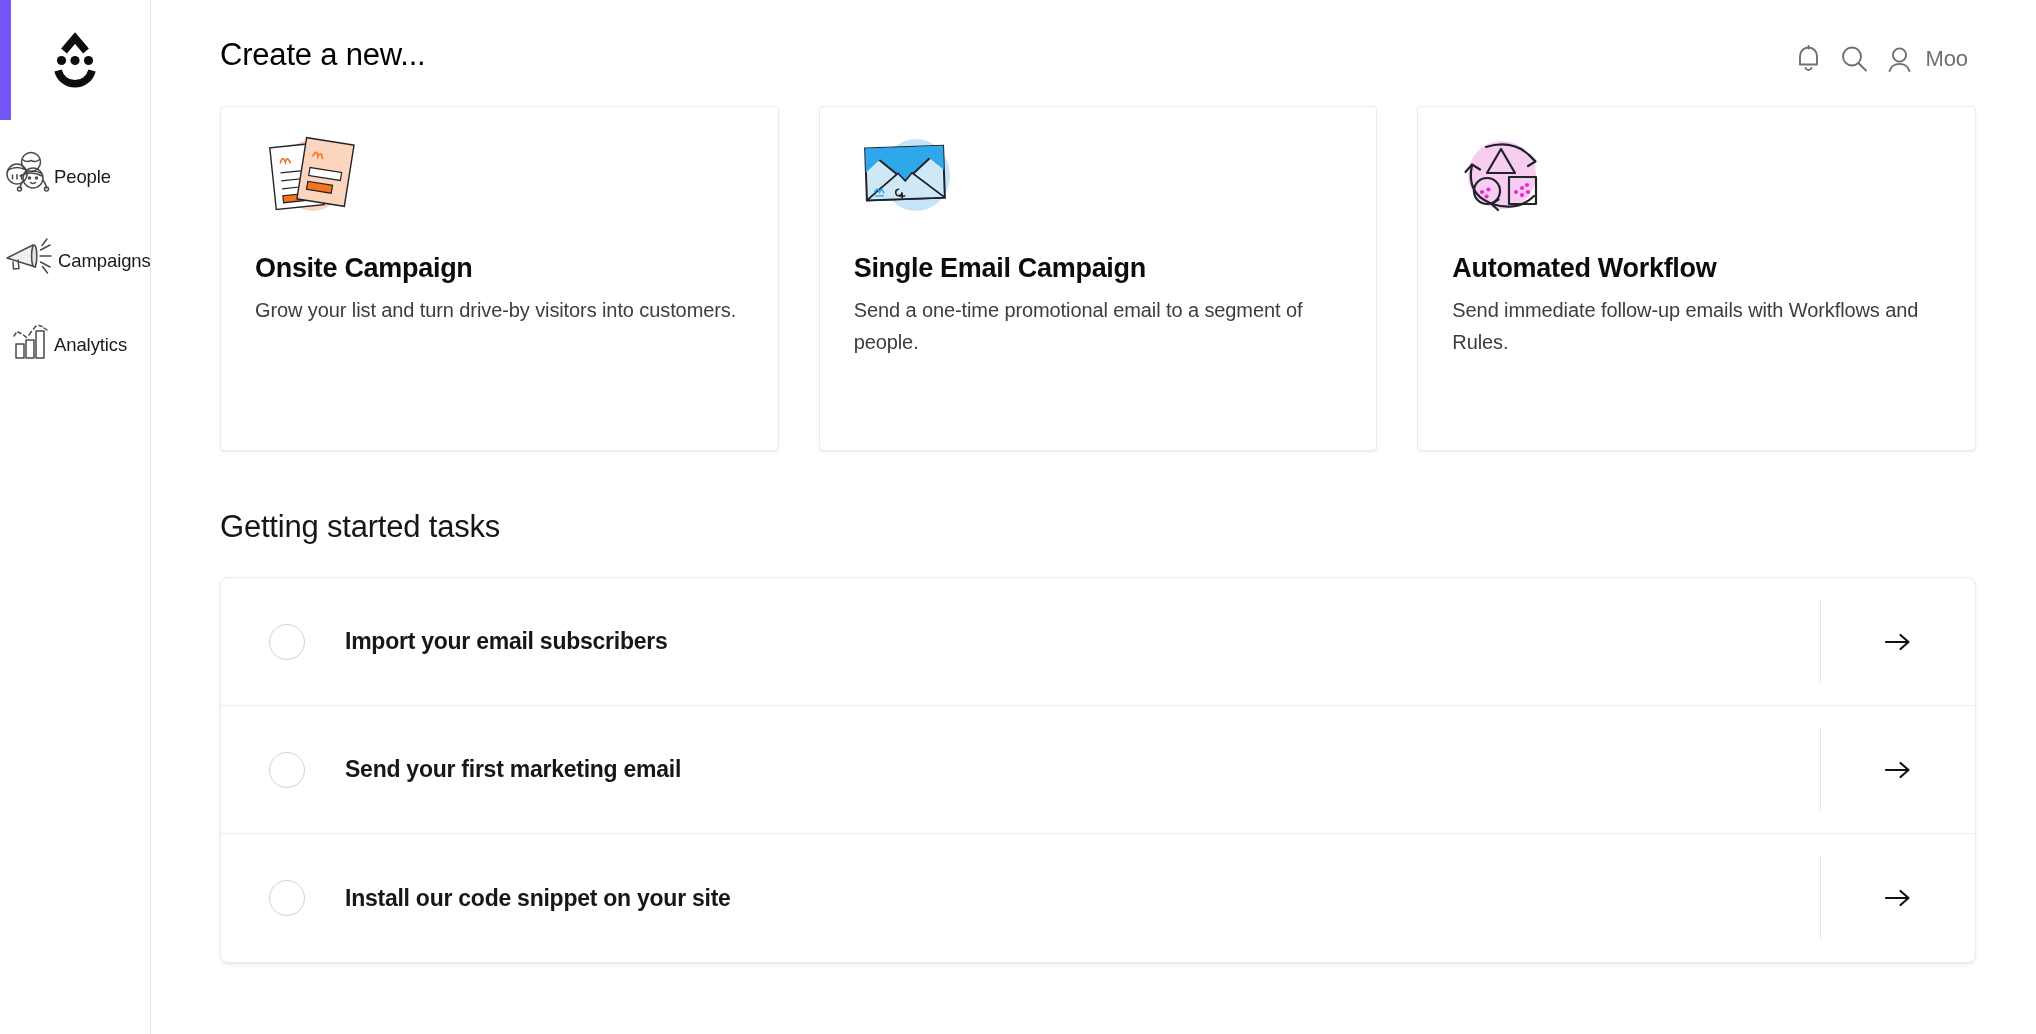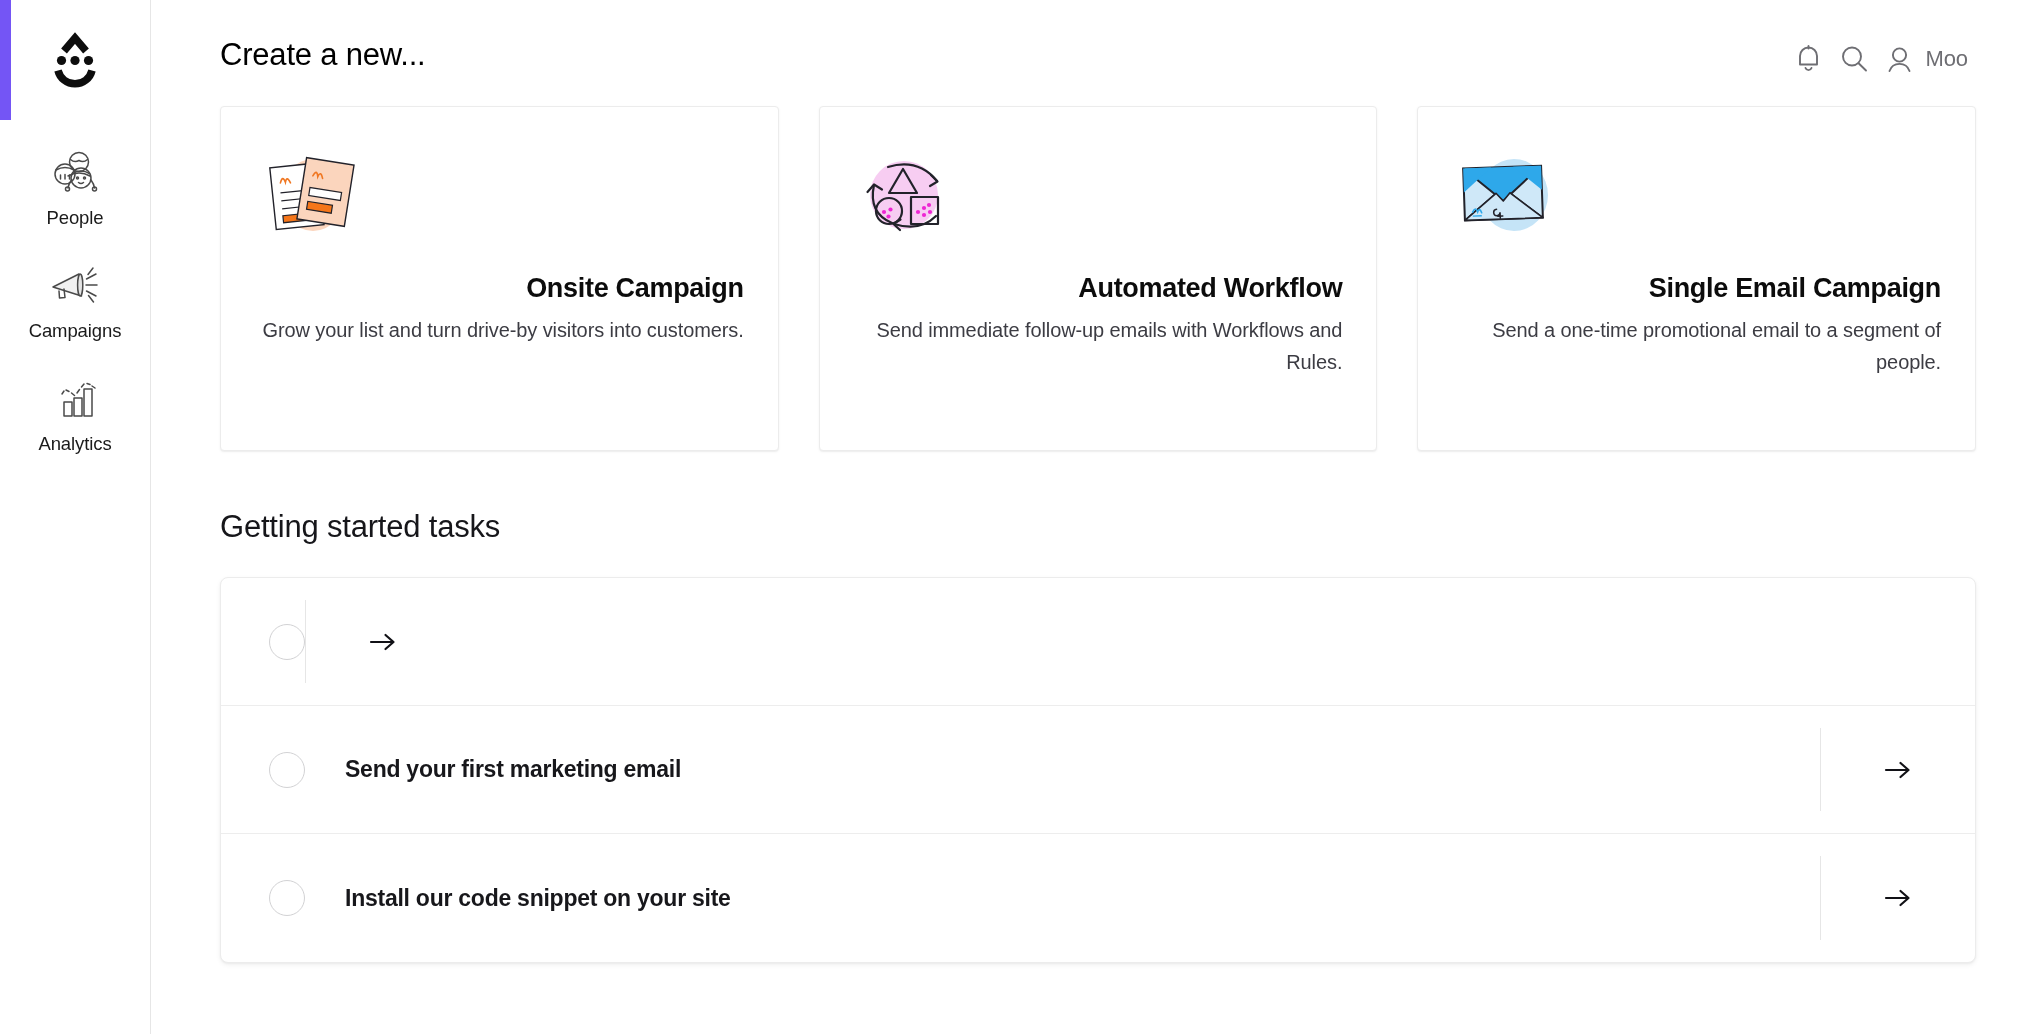--- a/index.html
+++ b/index.html
@@ -47,21 +47,21 @@
     width: 100%;
     display: flex;
     align-items: center;
     justify-content: center;
   }
   .logo-wrap svg { display: block; }
 
   .nav-item {
     width: 100%;
     display: flex;
-    flex-direction: column;
+    flex-direction: row;
     align-items: center;
     text-decoration: none;
     padding-top: 26px;
     padding-bottom: 4px;
     cursor: pointer;
   }
   .nav-icon {
     height: 54px;
     display: flex;
     align-items: center;
@@ -135,23 +135,22 @@
     margin-left: -152px;
   }
 
   .create-card {
     flex: 1;
     min-height: 345px;
     background: #ffffff;
     border: 1px solid #ececec;
     border-radius: 4px;
     box-shadow: 0 1px 3px rgba(0,0,0,0.05), 0 1px 1px rgba(0,0,0,0.03);
-    padding: 36px 34px 40px 34px;
-    cursor: pointer;
-    text-align: right;
+    padding: 16px 34px 40px 34px;
+    cursor: pointer;
   }
 
   .card-illu {
     height: 104px;
     display: flex;
     align-items: center;
   }
   .card-illu svg { display: block; }
 
   .card-title {
@@ -371,78 +370,79 @@
             </g>
           </svg>
         </div>
         <div class="card-title">Onsite Campaign</div>
         <div class="card-desc">Grow your list and turn drive-by visitors into customers.</div>
       </div>
 
       <div class="create-card">
         <div class="card-illu">
           <svg width="118" height="100" viewBox="0 0 118 100">
-            <ellipse cx="50" cy="50" rx="34" ry="34" fill="#f7cdf2"></ellipse>
-            <g fill="none" stroke="#22222a" stroke-width="2.2" stroke-linecap="round" stroke-linejoin="round">
-              <path d="M34 22 q30 -9 49 14"></path>
-              <path d="M77 30 l6.5 6.5 l-7.5 4.5"></path>
-              <path d="M20 40 q-6 28 18 38"></path>
-              <path d="M13.5 47 l6.5 -7.5 l8 5"></path>
-              <path d="M40 79 q26 8 42 -8"></path>
-              <path d="M46 85 l-6.5 -6 l7 -4.5"></path>
-              <path d="M35 48 L49 24 L63 48 Z"></path>
-              <circle cx="35" cy="66" r="13"></circle>
-              <rect x="57" y="52" width="27" height="27"></rect>
-            </g>
-            <g fill="#ee26d4">
-              <circle cx="30" cy="67" r="2.1"></circle>
-              <circle cx="36.5" cy="64.5" r="2.1"></circle>
-              <circle cx="34.5" cy="71.5" r="2.1"></circle>
-              <circle cx="64" cy="67" r="2.1"></circle>
-              <circle cx="70" cy="63" r="2.1"></circle>
-              <circle cx="75" cy="60" r="2.1"></circle>
-              <circle cx="70" cy="70" r="2.1"></circle>
-              <circle cx="76" cy="67" r="2.1"></circle>
-            </g>
-          </svg>
-        </div>
-        <div class="card-title">Automated Workflow</div>
-        <div class="card-desc">Send immediate follow-up emails with Workflows and Rules.</div>
-      </div>
-
-      <div class="create-card">
-        <div class="card-illu">
-          <svg width="118" height="100" viewBox="0 0 118 100">
             <ellipse cx="62" cy="50" rx="34" ry="36" fill="#c5e4f7"></ellipse>
             <g transform="rotate(-2 52 48)">
               <rect x="12" y="22" width="78" height="52" fill="#cfe8f8" stroke="#22222a" stroke-width="2"></rect>
               <path d="M12 22 L51 56 L90 22" fill="#2ea8ea" stroke="none"></path>
               <path d="M12 74 L44 48 M90 74 L58 48" fill="none" stroke="#22222a" stroke-width="1.6"></path>
               <path d="M12 22 L51 56 L90 22" fill="none" stroke="#22222a" stroke-width="2" stroke-linejoin="round"></path>
               <path d="M12 22 L40 22 L12 46 Z" fill="#2ea8ea"></path>
               <path d="M90 22 L62 22 L90 46 Z" fill="#2ea8ea"></path>
               <path d="M12 74 L44 48 L51 56 L58 48 L90 74 Z" fill="#cfe8f8" stroke="#22222a" stroke-width="1.6" stroke-linejoin="round"></path>
               <path d="M20 66 q3 -6 5 0 q2 -5 4 1" fill="none" stroke="#2ea8ea" stroke-width="1.6" stroke-linecap="round"></path>
               <path d="M20 70 h9" stroke="#2ea8ea" stroke-width="1.4"></path>
               <path d="M44 64 a3.2 3.2 0 1 0 3.4 3.2 v6" fill="none" stroke="#22222a" stroke-width="1.5" stroke-linecap="round"></path>
               <path d="M45 71 h5" stroke="#22222a" stroke-width="1.5" stroke-linecap="round"></path>
             </g>
           </svg>
         </div>
         <div class="card-title">Single Email Campaign</div>
         <div class="card-desc">Send a one-time promotional email to a segment of people.</div>
       </div>
+
+      <div class="create-card">
+        <div class="card-illu">
+          <svg width="118" height="100" viewBox="0 0 118 100">
+            <ellipse cx="50" cy="50" rx="34" ry="34" fill="#f7cdf2"></ellipse>
+            <g fill="none" stroke="#22222a" stroke-width="2.2" stroke-linecap="round" stroke-linejoin="round">
+              <path d="M34 22 q30 -9 49 14"></path>
+              <path d="M77 30 l6.5 6.5 l-7.5 4.5"></path>
+              <path d="M20 40 q-6 28 18 38"></path>
+              <path d="M13.5 47 l6.5 -7.5 l8 5"></path>
+              <path d="M40 79 q26 8 42 -8"></path>
+              <path d="M46 85 l-6.5 -6 l7 -4.5"></path>
+              <path d="M35 48 L49 24 L63 48 Z"></path>
+              <circle cx="35" cy="66" r="13"></circle>
+              <rect x="57" y="52" width="27" height="27"></rect>
+            </g>
+            <g fill="#ee26d4">
+              <circle cx="30" cy="67" r="2.1"></circle>
+              <circle cx="36.5" cy="64.5" r="2.1"></circle>
+              <circle cx="34.5" cy="71.5" r="2.1"></circle>
+              <circle cx="64" cy="67" r="2.1"></circle>
+              <circle cx="70" cy="63" r="2.1"></circle>
+              <circle cx="75" cy="60" r="2.1"></circle>
+              <circle cx="70" cy="70" r="2.1"></circle>
+              <circle cx="76" cy="67" r="2.1"></circle>
+            </g>
+          </svg>
+        </div>
+        <div class="card-title">Automated Workflow</div>
+        <div class="card-desc">Send immediate follow-up emails with Workflows and Rules.</div>
+      </div>
     </div>
 
     <h2 class="section-title">Getting started tasks</h2>
 
     <div class="tasks-card">
 
       <div class="task-row">
         <span class="task-check"></span>
+        <span class="task-label">Import your email subscribers</span>
         <span class="task-action">
           <svg width="30" height="22" viewBox="0 0 30 22">
             <g fill="none" stroke="#111116" stroke-width="2.2" stroke-linecap="round" stroke-linejoin="round">
               <path d="M3 11 H25"></path>
               <path d="M17.5 4 L25.5 11 L17.5 18"></path>
             </g>
           </svg>
         </span>
       </div>
 

